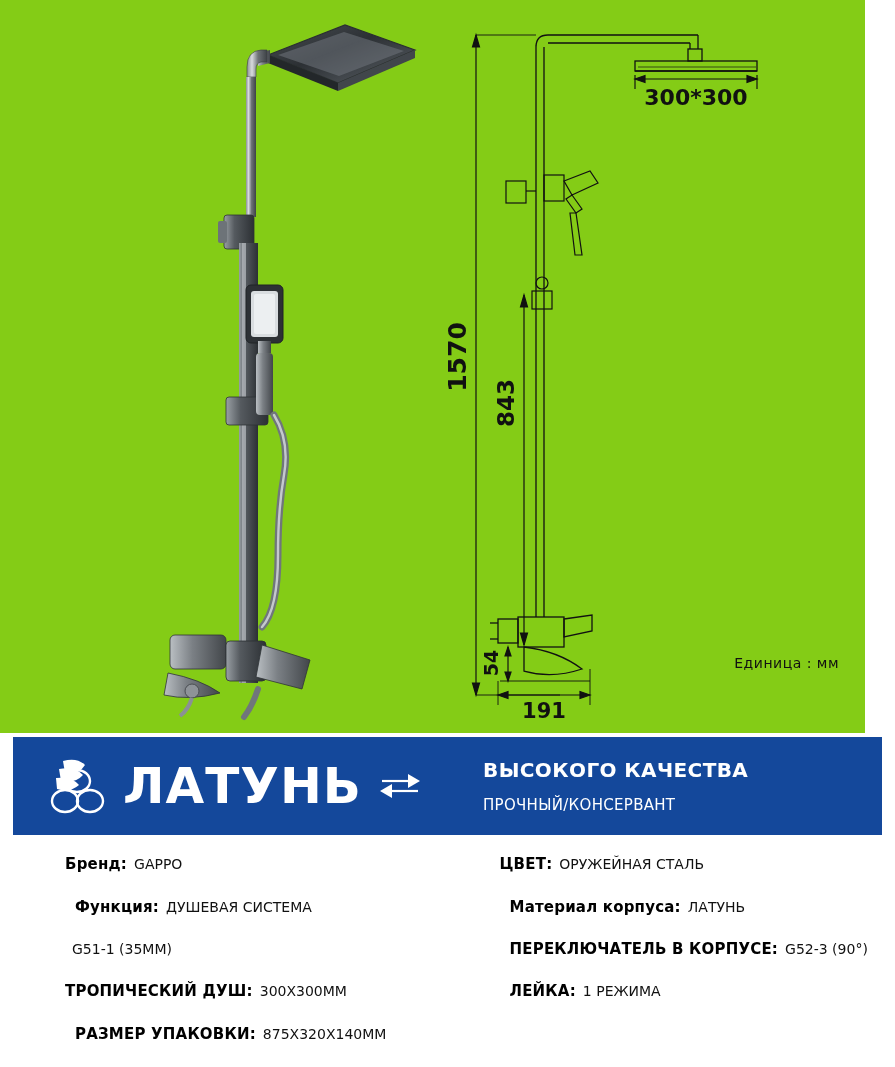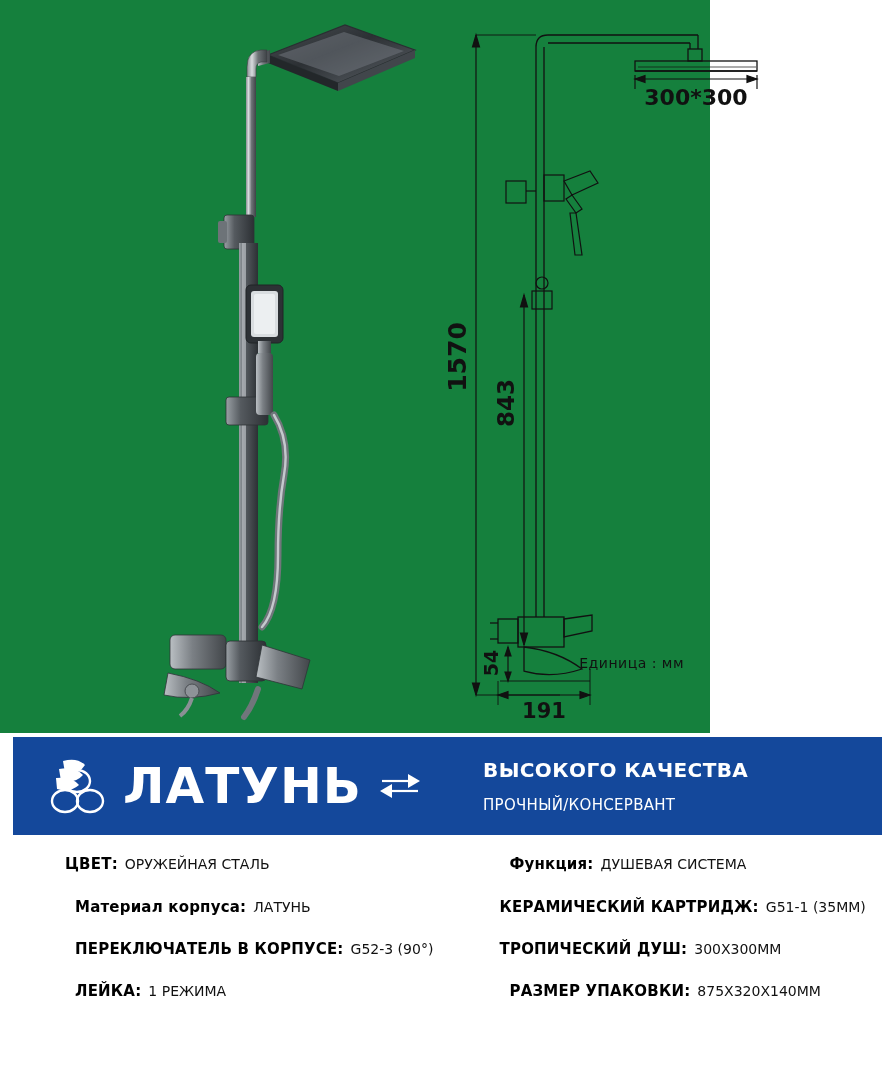--- a/index.html
+++ b/index.html
@@ -12,22 +12,22 @@
     position: relative;
     font-family: "Liberation Sans", sans-serif;
     color: #1a1a1a;
     overflow: hidden;
   }
 
   
   .top-area {
     position: absolute;
     left: 0; top: 0;
-    width: 710px; height: 733px;
-    background: #15803d;
+    width: 865px; height: 733px;
+    background: #84cc16;
   }
 
   
   .product-photo {
     position: absolute;
     left: 150px; top: 5px;
     width: 330px; height: 720px;
   }
 
   
@@ -320,35 +320,38 @@
     </svg>
   </div>
   <div class="banner-right">
     <div class="line1">ВЫСОКОГО КАЧЕСТВА</div>
     <div class="line2">ПРОЧНЫЙ/КОНСЕРВАНТ</div>
   </div>
 </div>
 
 <div class="spec-table">
   <div class="spec-cell">
+    <span class="spec-label">Бренд:</span>
+    <span class="spec-value">GAPPO</span>
+  </div>
+  <div class="spec-cell">
     <span class="spec-label">ЦВЕТ:</span>
     <span class="spec-value">ОРУЖЕЙНАЯ СТАЛЬ</span>
   </div>
 
   <div class="spec-cell right">
     <span class="spec-label">Функция:</span>
     <span class="spec-value">ДУШЕВАЯ СИСТЕМА</span>
   </div>
   <div class="spec-cell right">
     <span class="spec-label">Материал корпуса:</span>
     <span class="spec-value">ЛАТУНЬ</span>
   </div>
 
   <div class="spec-cell">
-    <span class="spec-label">КЕРАМИЧЕСКИЙ КАРТРИДЖ:</span>
     <span class="spec-value">G51-1 (35ММ)</span>
   </div>
   <div class="spec-cell right">
     <span class="spec-label">ПЕРЕКЛЮЧАТЕЛЬ В КОРПУСЕ:</span>
     <span class="spec-value">G52-3 (90°)</span>
   </div>
 
   <div class="spec-cell">
     <span class="spec-label">ТРОПИЧЕСКИЙ ДУШ:</span>
     <span class="spec-value">300X300ММ</span>

